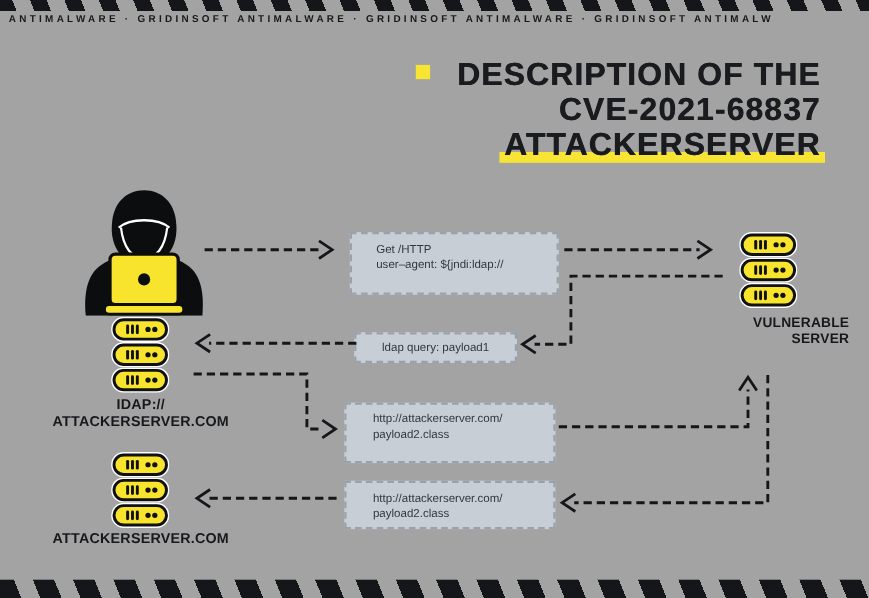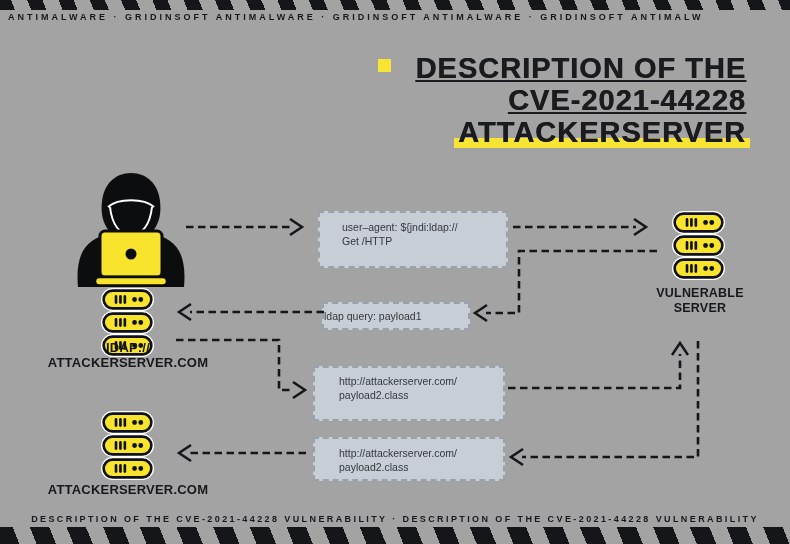--- a/index.html
+++ b/index.html
@@ -16,58 +16,58 @@
   .stripes.bottom{bottom:0;height:17px;
     background:repeating-linear-gradient(68deg,#15161a 0 18px,transparent 18px 34px);}
   
   .banner{position:absolute;left:0;width:790px;white-space:nowrap;overflow:hidden;
     font-size:9px;font-weight:bold;letter-spacing:3px;color:#17181c;}
   .banner.top{top:12px;padding-left:8px;}
   .banner.bottom{top:514px;text-align:center;letter-spacing:2.4px;}
   
   .title{position:absolute;left:358px;top:52px;width:388px;text-align:right;
     font-size:29px;line-height:32px;font-weight:bold;letter-spacing:1px;color:#1a1b1e;
-    text-shadow:0.5px 0 0 currentColor;text-decoration:underline;}
+    text-shadow:0.5px 0 0 currentColor;}
   .title .bullet{position:absolute;left:20px;top:7px;width:13px;height:13px;background:#f7e433;}
   .title .hl{background:linear-gradient(to top,#f7e433 0 10px,transparent 10px);
     display:inline-block;padding:0 4px;margin-right:-4px;}
   
   .mbox{position:absolute;background:#c8ced6;border:2px dashed #99a1aa;box-sizing:border-box;
     font-size:10.5px;line-height:13.5px;color:#34383d;}
   .mbox div{white-space:nowrap;}
   #box-request{left:318px;top:211px;width:190px;height:57px;padding:8px 0 0 22px;}
-  #box-query{left:322px;top:302px;width:148px;height:28px;text-align:left;line-height:25px;}
+  #box-query{left:322px;top:302px;width:148px;height:28px;text-align:center;line-height:25px;}
   #box-response{left:313px;top:366px;width:192px;height:55px;padding:7px 0 0 24px;}
   #box-http{left:313px;top:437px;width:192px;height:44px;padding:8px 0 0 24px;}
   
   .stack{position:absolute;display:flex;flex-direction:column;gap:0px;}
   .stack svg{display:block;}
   .actor-label{position:absolute;text-align:center;font-weight:bold;color:#17181c;
     font-size:13px;line-height:15px;letter-spacing:0.2px;}
-  #vuln-label{left:628px;top:286px;width:144px;font-size:12.5px;}
-  #idap-label{left:18px;top:340px;width:220px;}
+  #vuln-label{left:628px;top:286px;width:144px;font-size:12.5px;text-align:right;}
+  #idap-label{left:18px;top:360px;width:220px;}
   #http-label{left:18px;top:482px;width:220px;}
   
   #hacker{position:absolute;left:68px;top:167px;width:126px;height:120px;}
   #arrows{position:absolute;left:0;top:0;width:790px;height:544px;}
   #arrows .dash{fill:none;stroke:#15161a;stroke-width:2.6;stroke-dasharray:7.5 4.5;}
   #arrows .head{fill:none;stroke:#15161a;stroke-width:2.5;}
 </style>
 </head>
 <body>
 
 <div class="page">
 
   <div class="stripes top"></div>
   <div class="banner top">ANTIMALWARE · GRIDINSOFT ANTIMALWARE · GRIDINSOFT ANTIMALWARE · GRIDINSOFT ANTIMALW</div>
 
   <div class="title">
     <span class="bullet"></span>
     <div>DESCRIPTION OF THE</div>
-    <div>CVE-2021-44228</div>
+    <div>CVE-2021-68837</div>
     <div><span class="hl">ATTACKERSERVER</span></div>
   </div>
 
   <svg id="hacker" viewBox="0 0 126 120">
     <path d="M10,120 C8,98 12,82 24,74 C34,67 48,64 63,64 C78,64 92,67 102,74 C114,82 118,98 116,120 Z" fill="#0c0d0e"></path>
     <path d="M63,6 C47,6 36,17 34,34 C32.5,47 35,56 41,64 L85,64 C91,56 93.5,47 92,34 C90,17 79,6 63,6 Z" fill="#0c0d0e"></path>
     <path d="M40,40 C50,31 76,31 86,40" stroke="#ffffff" stroke-width="2.2" fill="none"></path>
     <path d="M42,40 C44,58 52,68 63,68 C74,68 82,58 84,40" stroke="#ffffff" stroke-width="2" fill="none"></path>
     <rect x="32" y="64" width="62" height="46" rx="5" fill="#f8e42d" stroke="#0c0d0e" stroke-width="3"></rect>
     <circle cx="63" cy="87" r="5.5" fill="#0c0d0e"></circle>
@@ -169,22 +169,22 @@
         <rect x="25.5" y="8" width="3" height="10" rx="1.5" fill="#101114"></rect>
         <circle cx="38" cy="13" r="2.7" fill="#101114"></circle>
         <circle cx="45" cy="13" r="2.7" fill="#101114"></circle>
       </svg>
   </div>
   <div class="actor-label" id="http-label">
     <div>ATTACKERSERVER.COM</div>
   </div>
 
   <div class="mbox" id="box-request">
+    <div>Get /HTTP</div>
     <div>user–agent: ${jndi:ldap://</div>
-    <div>Get /HTTP</div>
   </div>
 
   <div class="mbox" id="box-query">
     <div>ldap query: payload1</div>
   </div>
 
   <div class="mbox" id="box-response">
     <div>http://attackerserver.com/</div>
     <div>payload2.class</div>
   </div>
@@ -213,16 +213,15 @@
     <path class="dash" d="M508,388 H680 V354"></path>
     <path class="head" d="M672,355 L680,343 L688,355"></path>
 
     <path class="dash" d="M698,341 V457 H522"></path>
     <path class="head" d="M523,449 L511,457 L523,465"></path>
 
     <path class="dash" d="M306,453 H190"></path>
     <path class="head" d="M191,445 L179,453 L191,461"></path>
   </svg>
 
-  <div class="banner bottom">DESCRIPTION OF THE CVE-2021-44228 VULNERABILITY · DESCRIPTION OF THE CVE-2021-44228 VULNERABILITY</div>
   <div class="stripes bottom"></div>
 
 </div>
 
 </body></html>

